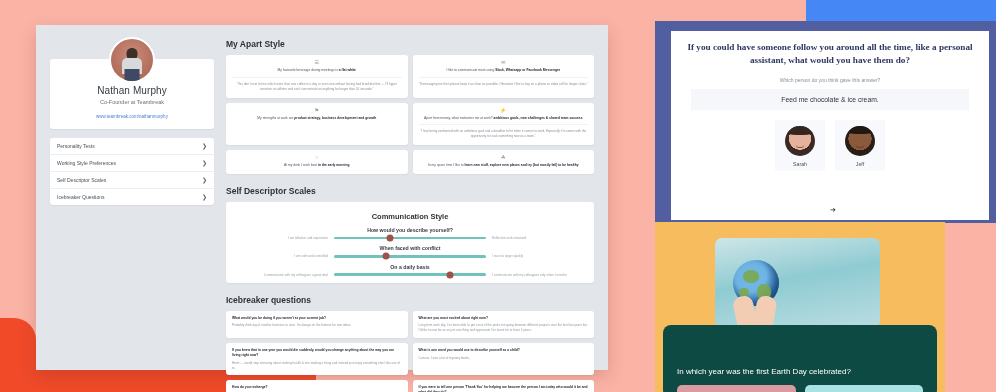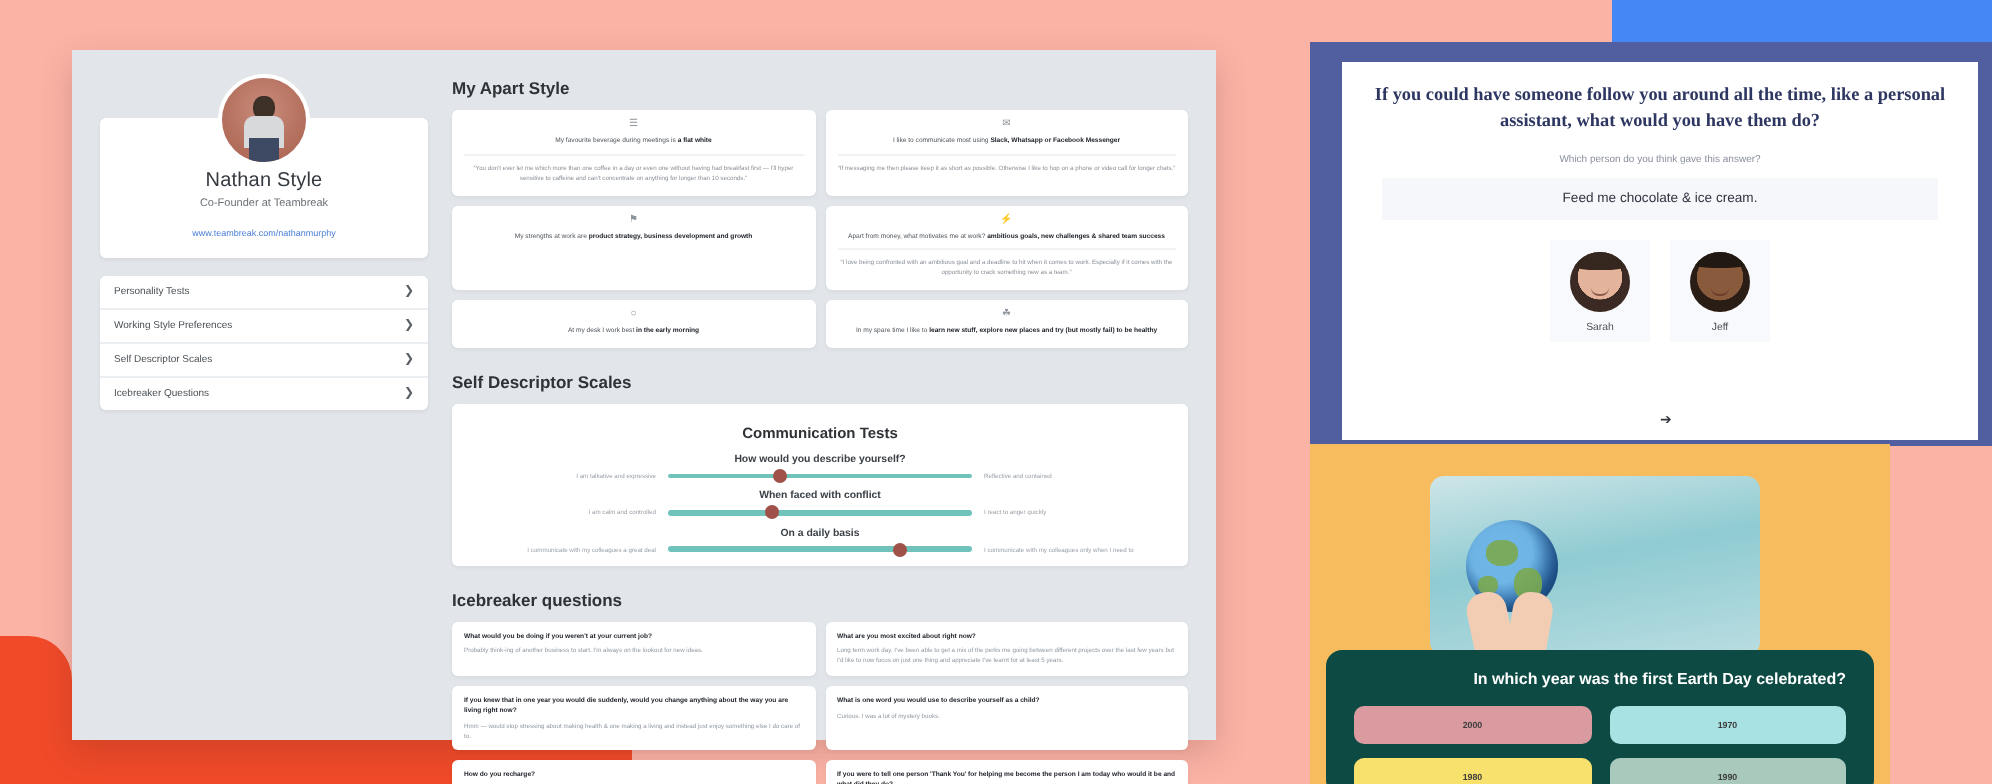--- a/index.html
+++ b/index.html
@@ -174,21 +174,21 @@
   .earth-land { position: absolute; border-radius: 45%; background: #7aa94e; opacity: .9; }
   .hands { position: absolute; left: 16px; top: 58px; width: 52px; height: 34px; }
   .hand { position: absolute; bottom: 0; width: 20px; height: 34px;
           background: #f3cdb3; border-radius: 9px 9px 3px 3px; }
   .hand.l { left: 4px; transform: rotate(-12deg); }
   .hand.r { left: 24px; transform: rotate(10deg); }
   .quiz-card {
     position: absolute; left: 8px; top: 103px; right: 8px; bottom: -6px;
     background: #0D4A43; border-radius: 8px; padding: 10px 14px;
   }
-  .quiz-q { text-align: right; color: #fff; font-size: 8px; font-weight: 700; }
+  .quiz-q { text-align: left; color: #fff; font-size: 8px; font-weight: 400; margin-top: 32px; }
   .quiz-grid { display: grid; grid-template-columns: 1fr 1fr; gap: 7px 9px; margin-top: 9px; }
   .quiz-opt { border-radius: 5px; text-align: center; padding: 7px 4px;
               font-size: 4.4px; font-weight: 700; color: #3b3b3b; }
 </style>
 </head>
 <body style="background: rgb(251, 179, 166);">
 
 <div class="bg-blue-blob" style="background: rgb(69, 135, 245);"></div>
 <div class="bg-red-band" style="background: rgb(240, 74, 41);"></div>
 <div class="bg-red-band-tall" style="background: rgb(240, 74, 41);"></div>
@@ -196,21 +196,21 @@
 <div class="app-window">
   <div class="app-inner">
 
     <div class="left-col">
       <div class="profile-card">
         <div class="avatar-big">
           <div class="head"></div>
             <div class="body"></div>
             <div class="legs"></div>
         </div>
-        <div class="prof-name">Nathan Style</div>
+        <div class="prof-name">Nathan Murphy</div>
         <div class="prof-role">Co-Founder at Teambreak</div>
         <div class="prof-link">www.teambreak.com/nathanmurphy</div>
       </div>
 
       <div class="nav-list">
         <div class="nav-item">
           <span>Personality Tests</span>
           <span class="chev">❯</span>
         </div>
         <div class="nav-item">
@@ -261,21 +261,21 @@
         <div class="ws-card short">
           <div class="ws-icon">☘</div>
           <div class="ws-head"><span>In my spare time I like to </span><b>learn new stuff, explore new places and try (but mostly fail) to be healthy</b></div>
 
         </div>
       </div>
 
       <div class="sec-title mt">Self Descriptor Scales</div>
 
       <div class="panel">
-        <div class="scale-title">Communication Tests</div>
+        <div class="scale-title">Communication Style</div>
 
         <div class="scale-q">How would you describe yourself?</div>
         <div class="scale-row">
           <div class="scale-lab l">I am talkative and expressive</div>
           <div class="track">
               <div class="knob" id="k0" style="left: 37%;"></div>
             </div>
           <div class="scale-lab r">Reflective and contained</div>
         </div>
 

